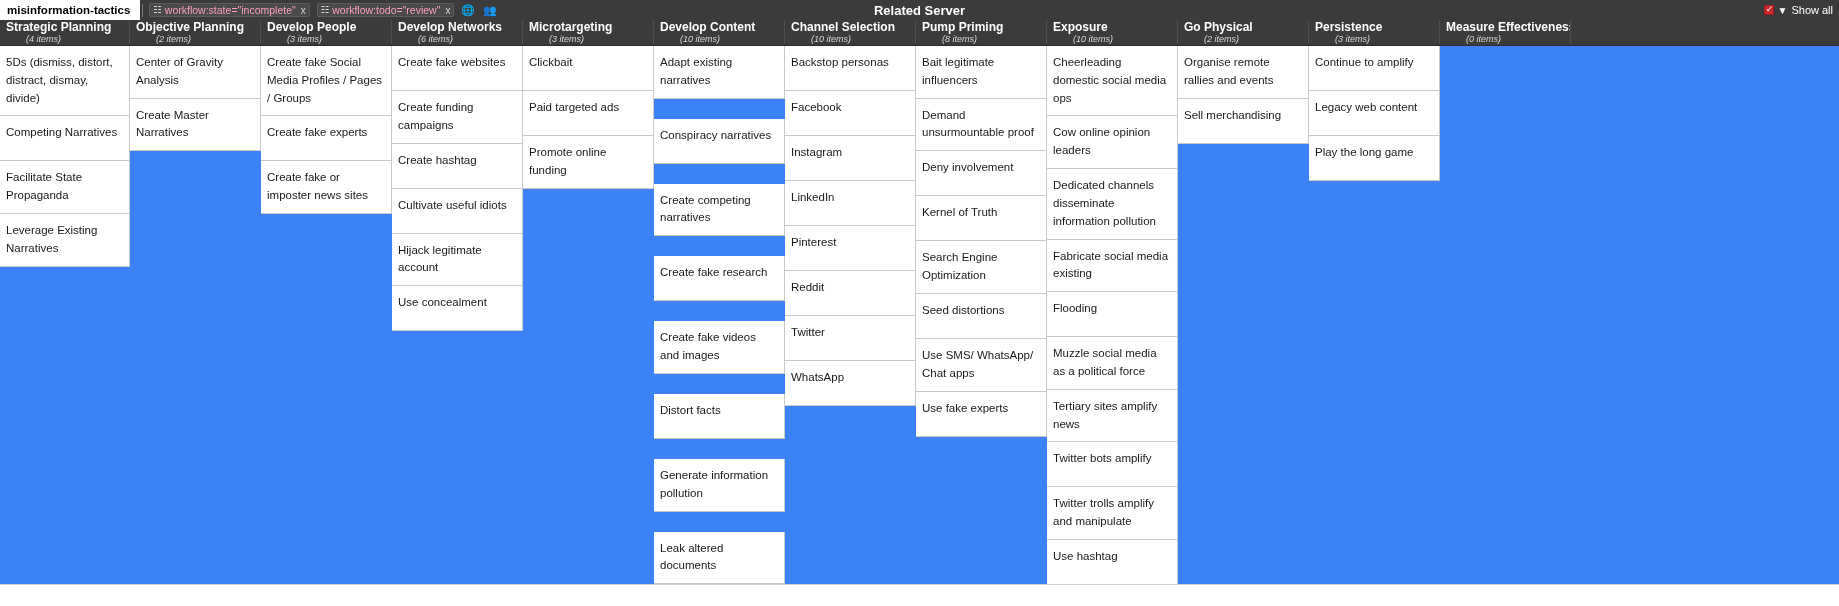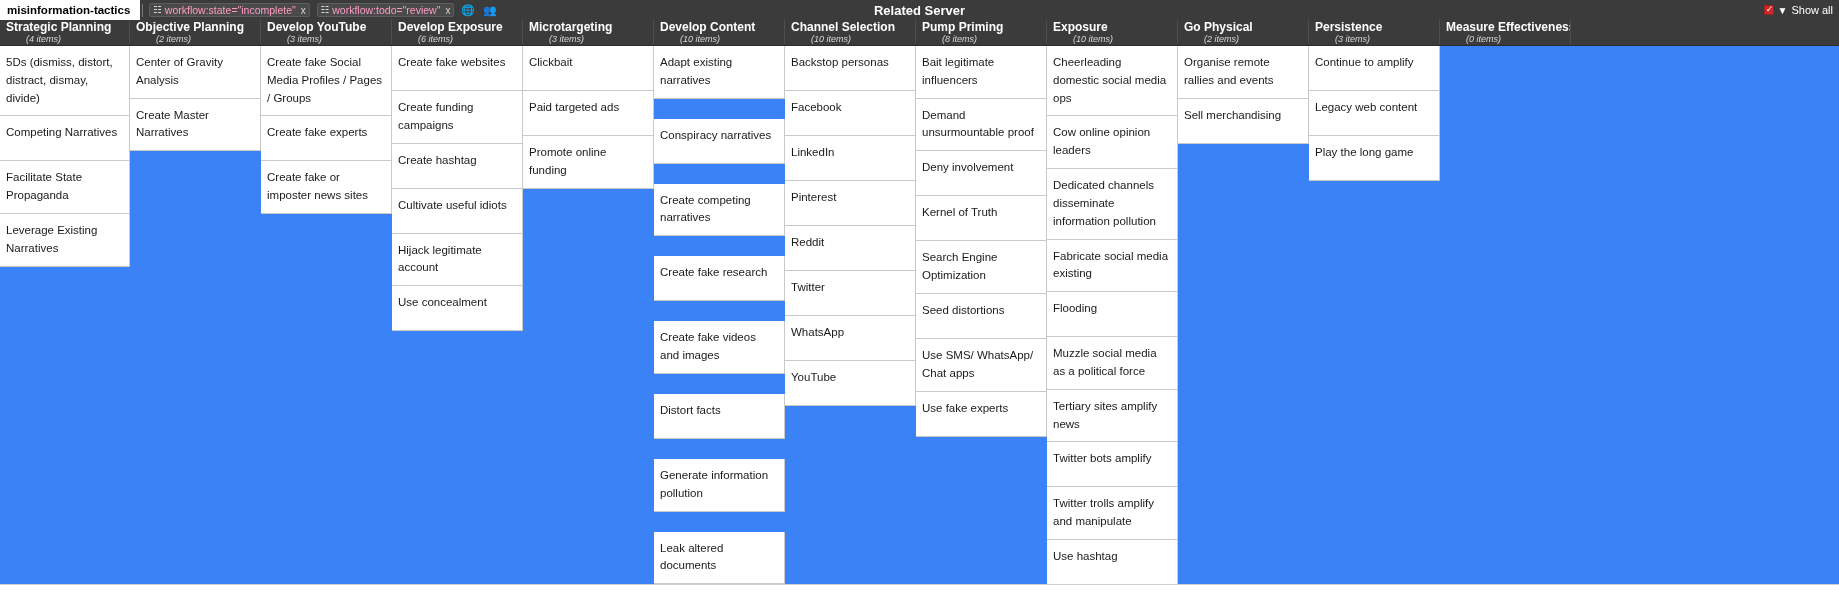--- a/index.html
+++ b/index.html
@@ -213,25 +213,25 @@
   <div class="header-row" id="header-row">
       <div class="col-head" style="width: 130px;">
         <div class="ch-title">Strategic Planning</div>
         <div class="ch-count">(4 items)</div>
       </div>
       <div class="col-head" style="width: 131px;">
         <div class="ch-title">Objective Planning</div>
         <div class="ch-count">(2 items)</div>
       </div>
       <div class="col-head" style="width: 131px;">
-        <div class="ch-title">Develop YouTube</div>
+        <div class="ch-title">Develop People</div>
         <div class="ch-count">(3 items)</div>
       </div>
       <div class="col-head" style="width: 131px;">
-        <div class="ch-title">Develop Exposure</div>
+        <div class="ch-title">Develop Networks</div>
         <div class="ch-count">(6 items)</div>
       </div>
       <div class="col-head" style="width: 131px;">
         <div class="ch-title">Microtargeting</div>
         <div class="ch-count">(3 items)</div>
       </div>
       <div class="col-head" style="width: 131px;">
         <div class="ch-title">Develop Content</div>
         <div class="ch-count">(10 items)</div>
       </div>
@@ -304,26 +304,26 @@
         <div class="card">Distort facts</div>
         <div class="card">Generate information pollution</div>
         <div class="card">Leak altered documents</div>
         <div class="card">Memes</div>
         <div class="card">Trial content</div>
         <div class="col-spacer"></div>
       </div>
       <div class="column" style="width: 131px;">
         <div class="card">Backstop personas</div>
         <div class="card">Facebook</div>
+        <div class="card">Instagram</div>
         <div class="card">LinkedIn</div>
         <div class="card">Pinterest</div>
         <div class="card">Reddit</div>
         <div class="card">Twitter</div>
         <div class="card">WhatsApp</div>
-        <div class="card">YouTube</div>
         <div class="col-spacer"></div>
       </div>
       <div class="column" style="width: 131px;">
         <div class="card">Bait legitimate influencers</div>
         <div class="card">Demand unsurmountable proof</div>
         <div class="card">Deny involvement</div>
         <div class="card">Kernel of Truth</div>
         <div class="card">Search Engine Optimization</div>
         <div class="card">Seed distortions</div>
         <div class="card">Use SMS/ WhatsApp/ Chat apps</div>

